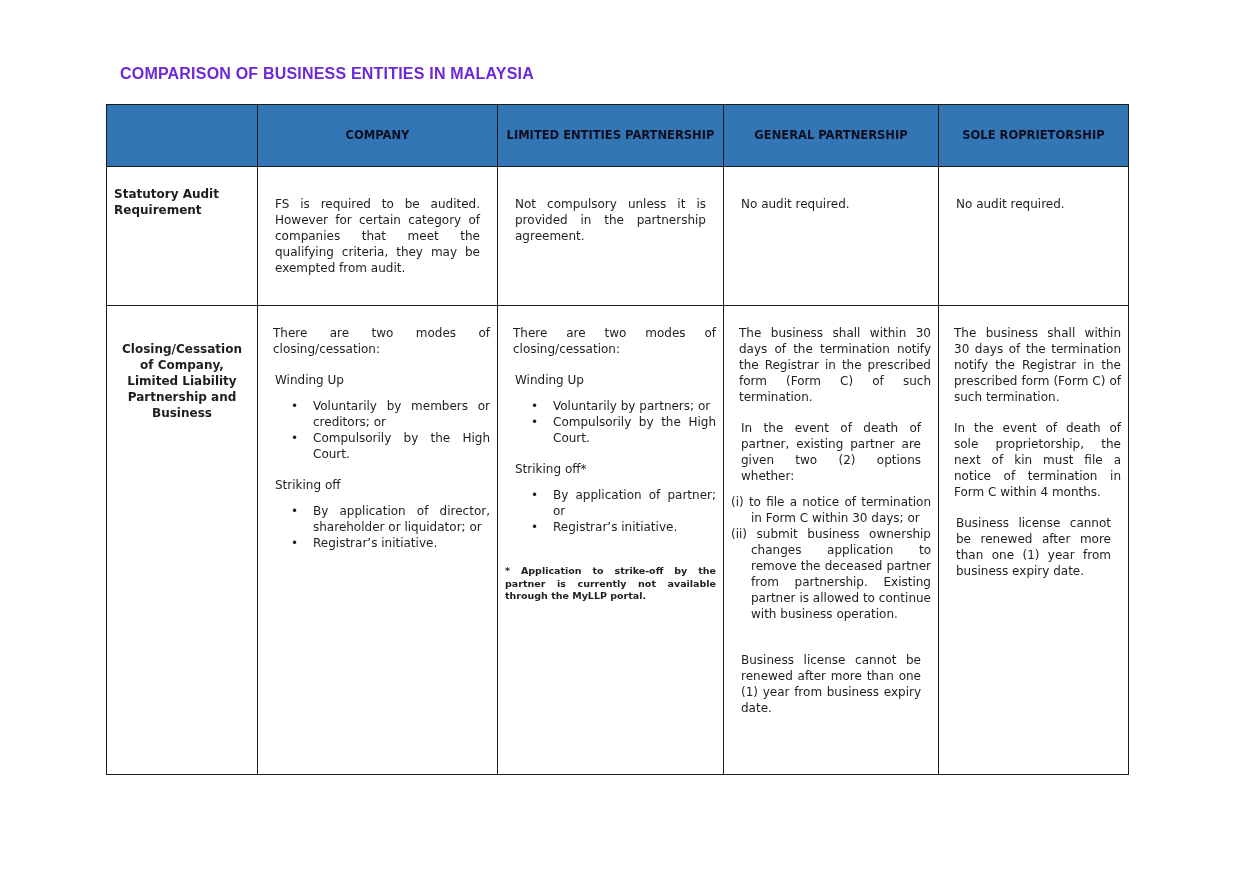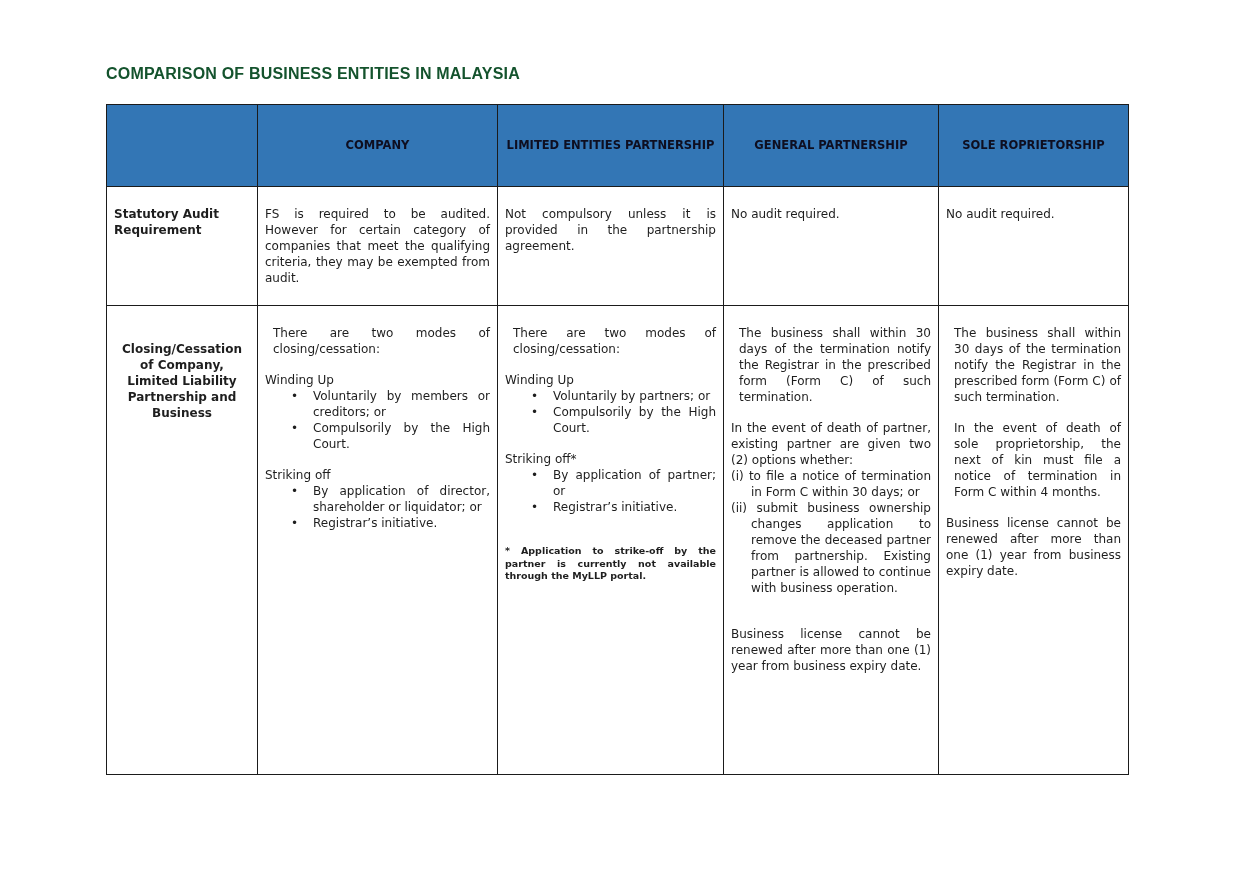--- a/index.html
+++ b/index.html
@@ -9,50 +9,50 @@
     --border:#1B1B1B;
   }
   *{box-sizing:border-box;}
   html,body{margin:0;padding:0;}
   body{
     width:1235px;height:873px;background:#ffffff;position:relative;
     font-family:"DejaVu Sans","Liberation Sans",sans-serif;
     color:var(--body-text);
   }
   .page-title{
-    position:absolute;left:106px;top:54px;width:900px;
-    font-size:16px;font-weight:bold;color:#14532d;
+    position:absolute;left:120px;top:54px;width:900px;
+    font-size:16px;font-weight:bold;color:#6d28d9;
     font-family:"Liberation Sans","DejaVu Sans",sans-serif;
     letter-spacing:0.2px;
   }
   table.cmp{
     position:absolute;left:106px;top:104px;width:1022px;
     border-collapse:collapse;table-layout:fixed;
   }
   table.cmp td,table.cmp th{
     border:1px solid var(--border);
     vertical-align:top;
     padding:19px 7px;
     font-size:12px;line-height:16px;
   }
   table.cmp th{
     background:var(--header-bg);
     color:var(--header-text);
     font-weight:bold;font-size:11.5px;line-height:15px;
     text-align:center;vertical-align:middle;
     padding:6px 8px;
   }
-  tr.hdr{height:82px;}
+  tr.hdr{height:62px;}
   tr.r-audit{height:113px;}
   tr.r-closing{height:469px;}
   td.lbl{font-weight:bold;font-size:12px;line-height:16px;text-align:left;}
   td.lbl .lbl-offset{margin-top:16px;text-align:center;}
   td.body{text-align:justify;}
   td.body p{margin:0 0 15px 8px;}
-  td.body p.tight{margin:0;}
+  td.body p.tight{margin:10px;}
   .sub-heading{margin:0 0 0 21px;}
   ul.bullets{list-style:none;margin:0 0 15px 0;padding:0;}
   ul.bullets.last{margin-bottom:0;}
   ul.bullets li{position:relative;padding-left:48px;text-align:justify;}
   ul.bullets li::before{content:"\2022";position:absolute;left:26px;top:0;}
   ul.options{list-style:none;margin:0 0 30px 0;padding:0;}
   ul.options li{padding-left:20px;text-indent:-20px;text-align:justify;}
   .footnote{
     margin-top:30px;font-size:9.5px;line-height:12.5px;text-align:justify;font-weight:bold;
   }

